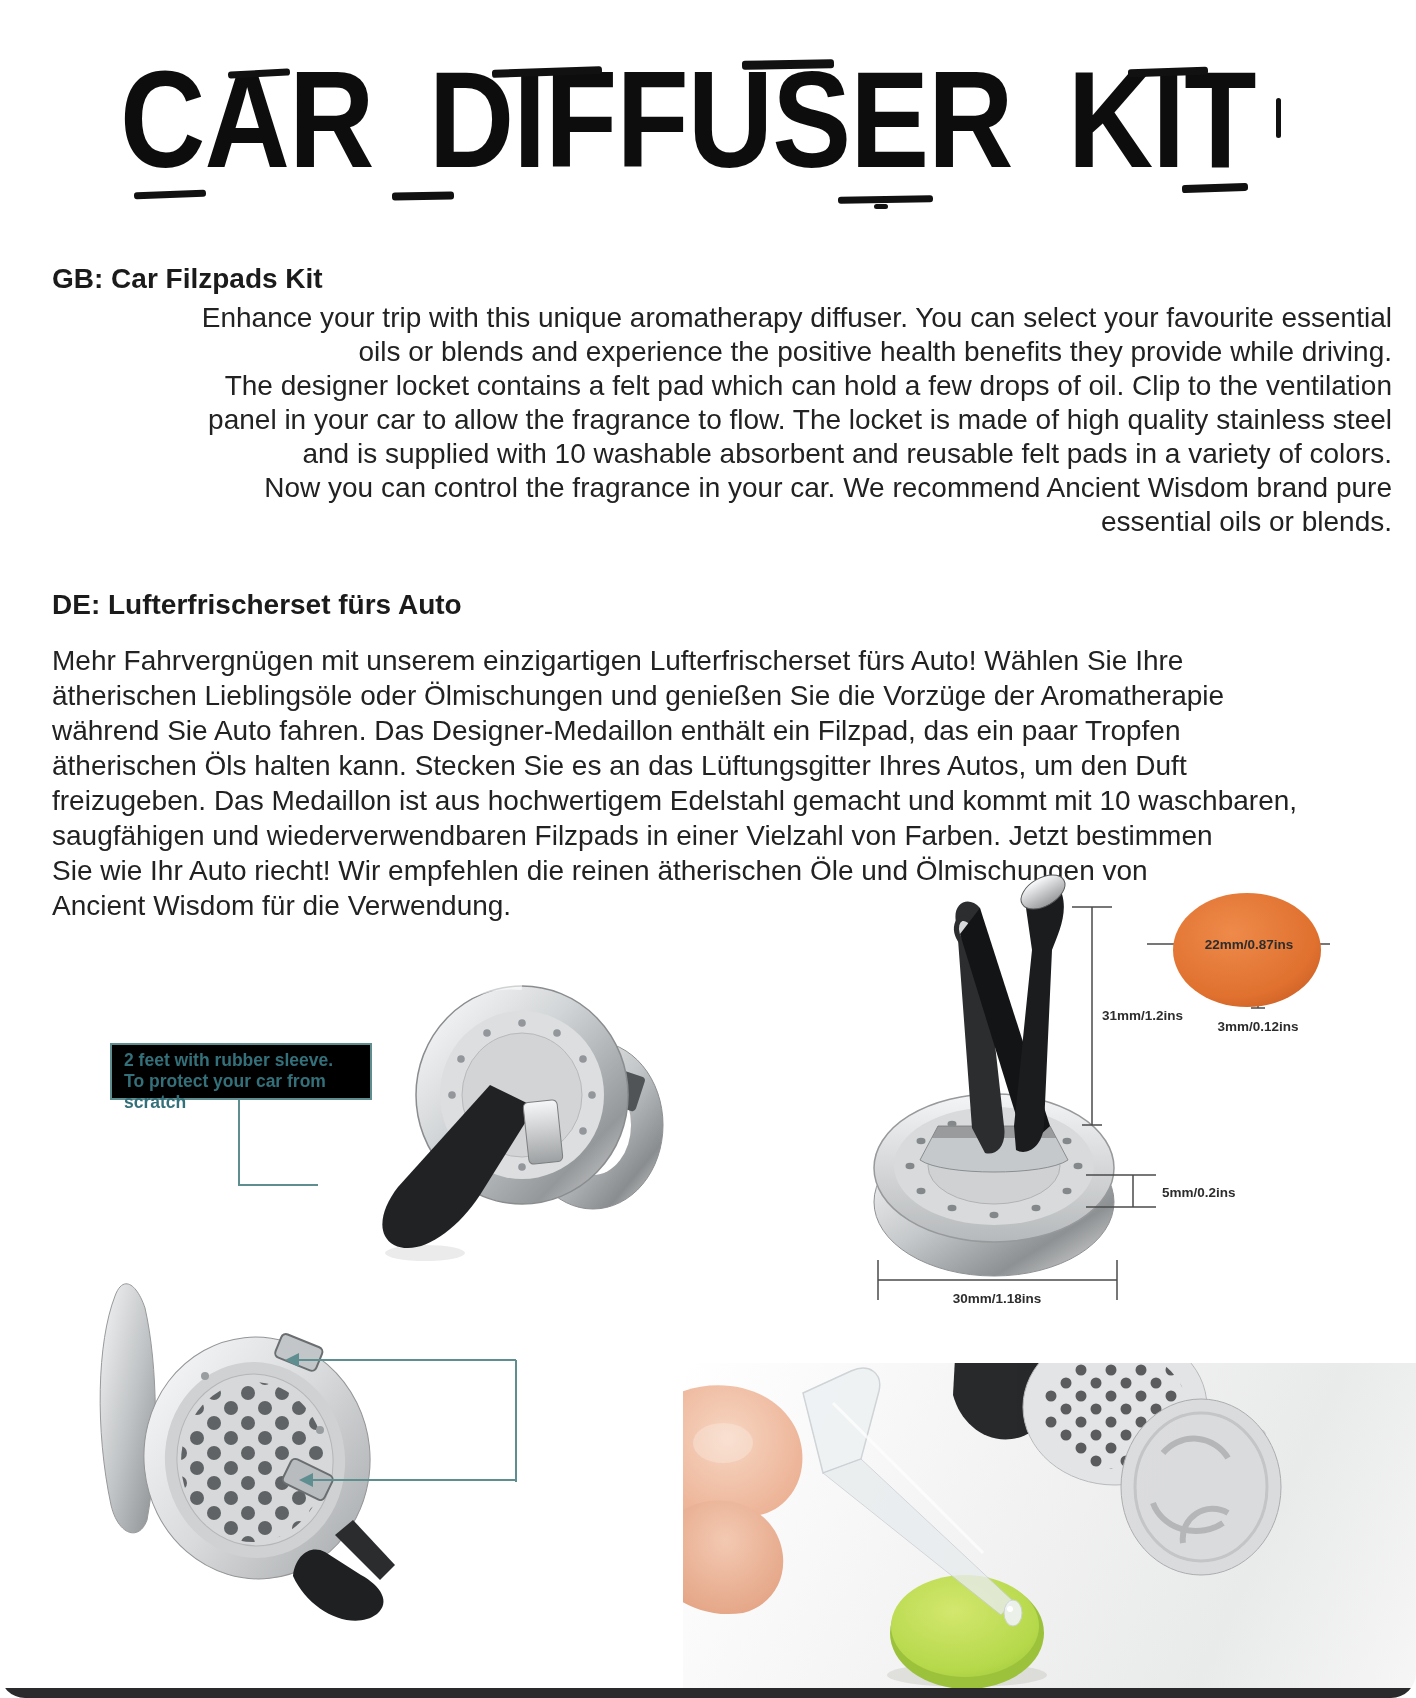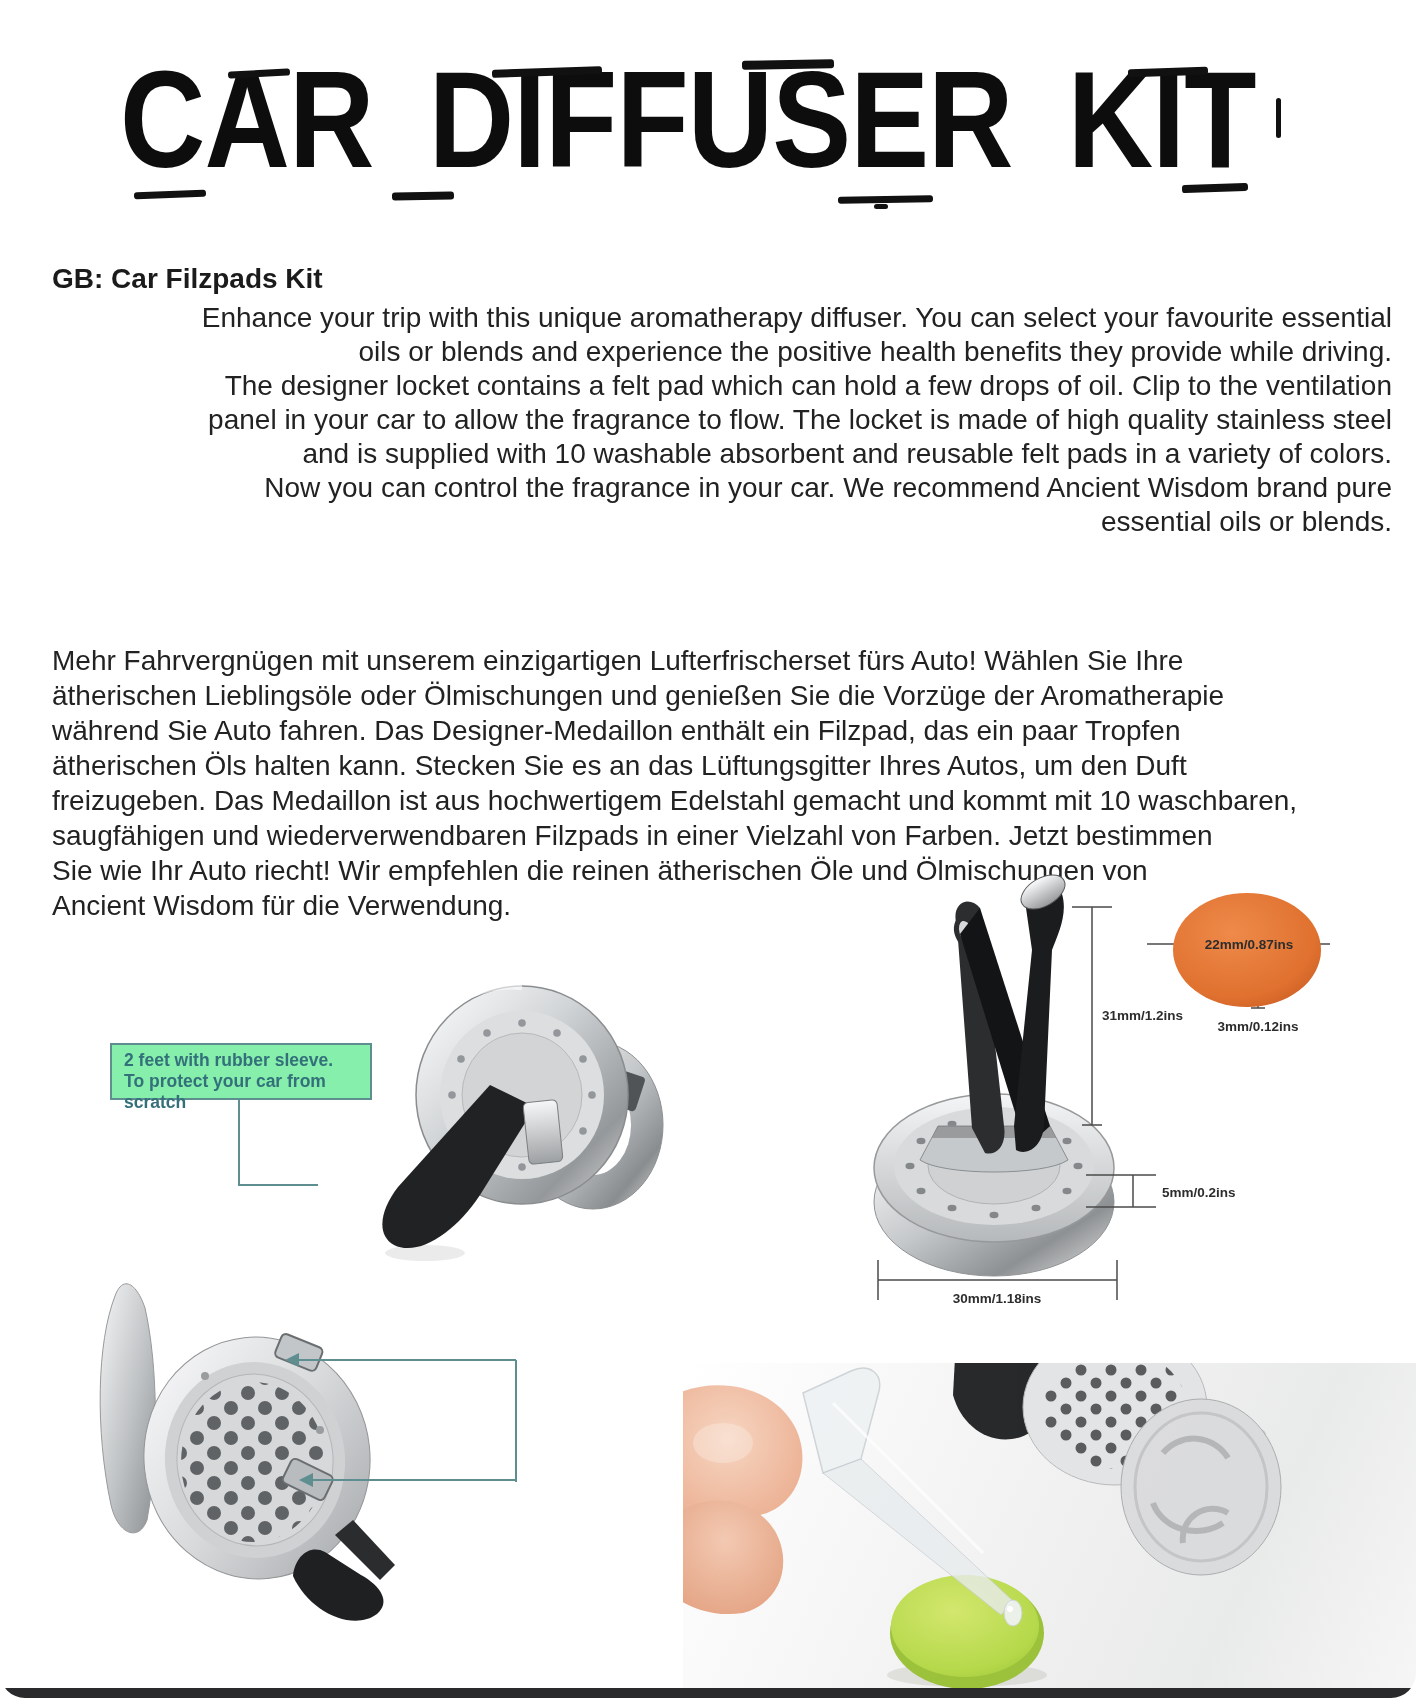--- a/index.html
+++ b/index.html
@@ -9,21 +9,21 @@
   .title{position:absolute;left:120px;top:52px;width:1200px;font-size:122px;font-weight:bold;
          letter-spacing:-1px;word-spacing:24px;line-height:1;color:#0d0d0d;
          transform:scale(0.97,1.12);transform-origin:top left;white-space:nowrap;}
   .smudge{position:absolute;background:#111;border-radius:3px;}
   
   .sec-heading{position:absolute;left:52px;font-size:28px;font-weight:bold;color:#1b1b1b;}
   .sec-body{position:absolute;left:52px;width:1340px;font-size:28px;color:#222;white-space:pre-line;}
   .gb-body{line-height:34px;text-align:right;}
   .de-body{line-height:35px;}
   
-  .callout{position:absolute;box-sizing:border-box;border:2px solid #5f8e91;background:#86efac;
+  .callout{position:absolute;box-sizing:border-box;border:2px solid #5f8e91;background:#000000;
            font-size:17.5px;font-weight:bold;line-height:21px;color:#34707a;white-space:pre-line;z-index:5;}
   .callout.feet{left:110px;top:1043px;width:262px;height:57px;padding:5px 0 0 12px;}
   .callout.magnet{left:464px;top:1380px;width:200px;height:58px;padding-top:7px;text-align:center;}
   .cline{position:absolute;background:#5f8e91;z-index:1;}
   
   .figA{position:absolute;left:810px;top:830px;width:520px;height:490px;}
   .figB{position:absolute;left:330px;top:955px;width:415px;height:315px;}
   .figC{position:absolute;left:85px;top:1280px;width:665px;height:355px;z-index:1;}
   .photoD{position:absolute;left:683px;top:1363px;width:733px;height:325px;overflow:hidden;
           background:linear-gradient(115deg,#ffffff 0%,#f2f2f2 45%,#e9eaea 75%,#f6f6f6 100%);}
@@ -51,20 +51,21 @@
 
   <div class="sec-heading" style="top:263px;">GB: Car Filzpads Kit</div>
   <div class="sec-body gb-body" style="top:301px;">Enhance your trip with this unique aromatherapy diffuser. You can select your favourite essential
 oils or blends and experience the positive health benefits they provide while driving.
 The designer locket contains a felt pad which can hold a few drops of oil. Clip to the ventilation
 panel in your car to allow the fragrance to flow. The locket is made of high quality stainless steel
 and is supplied with 10 washable absorbent and reusable felt pads in a variety of colors.
 Now you can control the fragrance in your car. We recommend Ancient Wisdom brand pure
 essential oils or blends.</div>
 
+  <div class="sec-heading" style="top:589px;">DE: Lufterfrischerset fürs Auto</div>
   <div class="sec-body de-body" style="top:622px;margin-top:21px;">Mehr Fahrvergnügen mit unserem einzigartigen Lufterfrischerset fürs Auto! Wählen Sie Ihre
 ätherischen Lieblingsöle oder Ölmischungen und genießen Sie die Vorzüge der Aromatherapie
 während Sie Auto fahren. Das Designer-Medaillon enthält ein Filzpad, das ein paar Tropfen
 ätherischen Öls halten kann. Stecken Sie es an das Lüftungsgitter Ihres Autos, um den Duft
 freizugeben. Das Medaillon ist aus hochwertigem Edelstahl gemacht und kommt mit 10 waschbaren,
 saugfähigen und wiederverwendbaren Filzpads in einer Vielzahl von Farben. Jetzt bestimmen
 Sie wie Ihr Auto riecht! Wir empfehlen die reinen ätherischen Öle und Ölmischungen von
 Ancient Wisdom für die Verwendung.</div>
 
   <svg class="figA" viewBox="0 0 520 490">

